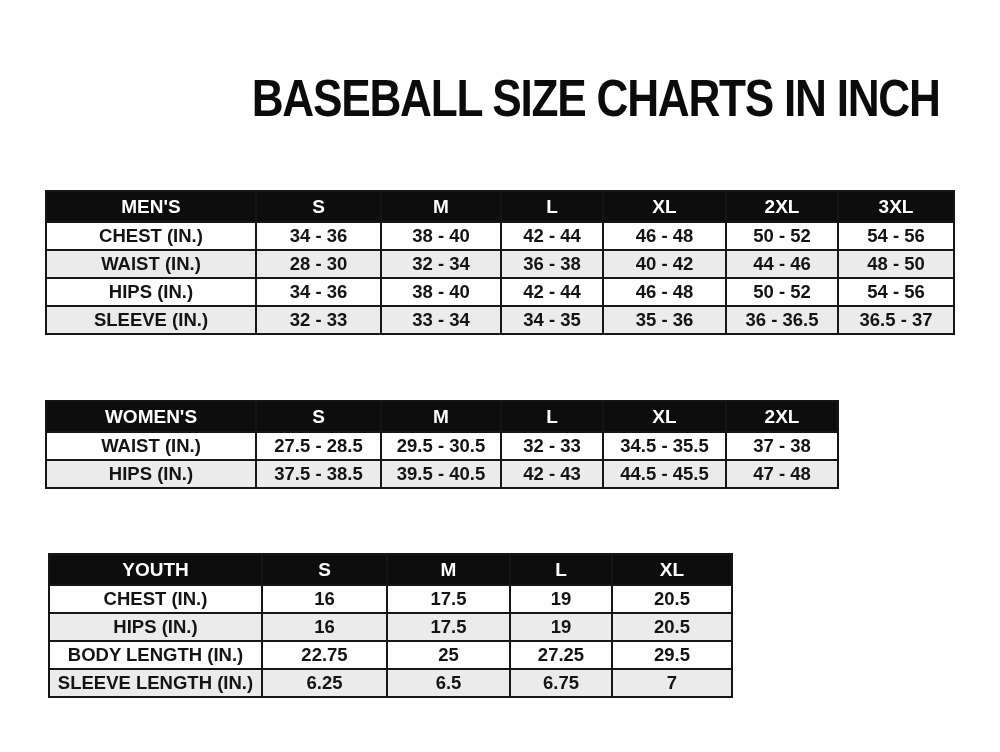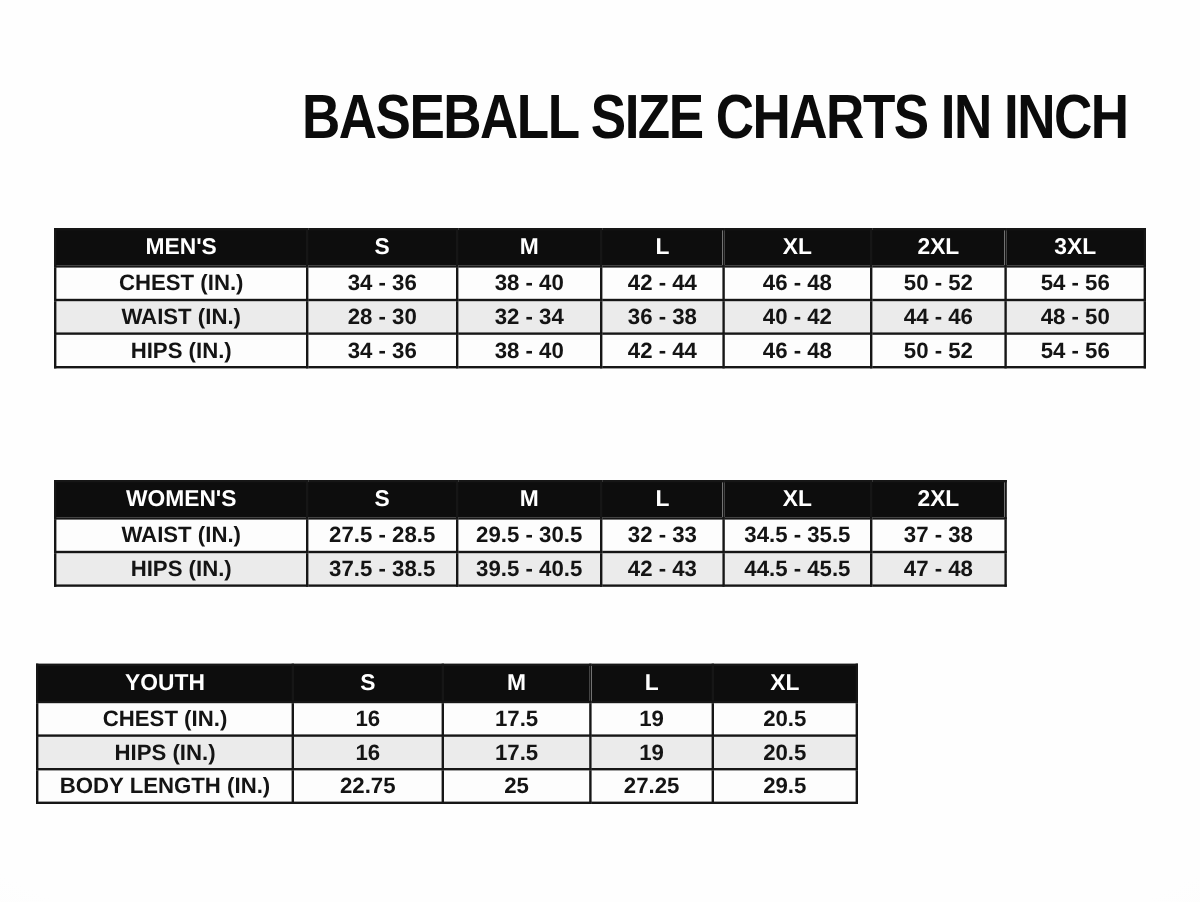--- a/index.html
+++ b/index.html
@@ -50,21 +50,21 @@
   table.size-table td {
     font-size: 18.5px;
     color: #141414;
     height: 26px;
     background: #fdfdfd;
   }
   table.size-table tbody tr:nth-child(even) td { background: #ebebeb; }
 
   #mens-table   { left: 45px; top: 190px; width: 908px; }
   #womens-table { left: 45px; top: 400px; width: 792px; }
-  #youth-table  { left: 30px; top: 553px; width: 683px; border-radius: 27px; }
+  #youth-table  { left: 48px; top: 553px; width: 683px; border-radius: 27px; }
 </style>
 </head>
 <body>
 
 <div class="title-wrap">
   <span class="title-text">BASEBALL SIZE CHARTS IN INCH</span>
 </div>
 
 <table class="size-table" id="mens-table">
   <colgroup>
@@ -108,20 +108,29 @@
     </tr>
     <tr>
       <td>HIPS (IN.)</td>
       <td>34 - 36</td>
       <td>38 - 40</td>
       <td>42 - 44</td>
       <td>46 - 48</td>
       <td>50 - 52</td>
       <td>54 - 56</td>
     </tr>
+    <tr>
+      <td>SLEEVE (IN.)</td>
+      <td>32 - 33</td>
+      <td>33 - 34</td>
+      <td>34 - 35</td>
+      <td>35 - 36</td>
+      <td>36 - 36.5</td>
+      <td>36.5 - 37</td>
+    </tr>
   </tbody>
 </table>
 
 <table class="size-table" id="womens-table">
   <colgroup>
     <col style="width:210px">
       <col style="width:125px">
       <col style="width:120px">
       <col style="width:102px">
     <col style="width:123px">
@@ -189,14 +198,21 @@
       <td>19</td>
       <td>20.5</td>
     </tr>
     <tr>
       <td>BODY LENGTH (IN.)</td>
       <td>22.75</td>
       <td>25</td>
       <td>27.25</td>
       <td>29.5</td>
     </tr>
+    <tr>
+      <td>SLEEVE LENGTH (IN.)</td>
+      <td>6.25</td>
+      <td>6.5</td>
+      <td>6.75</td>
+      <td>7</td>
+    </tr>
   </tbody>
 </table>
 
 </body></html>

